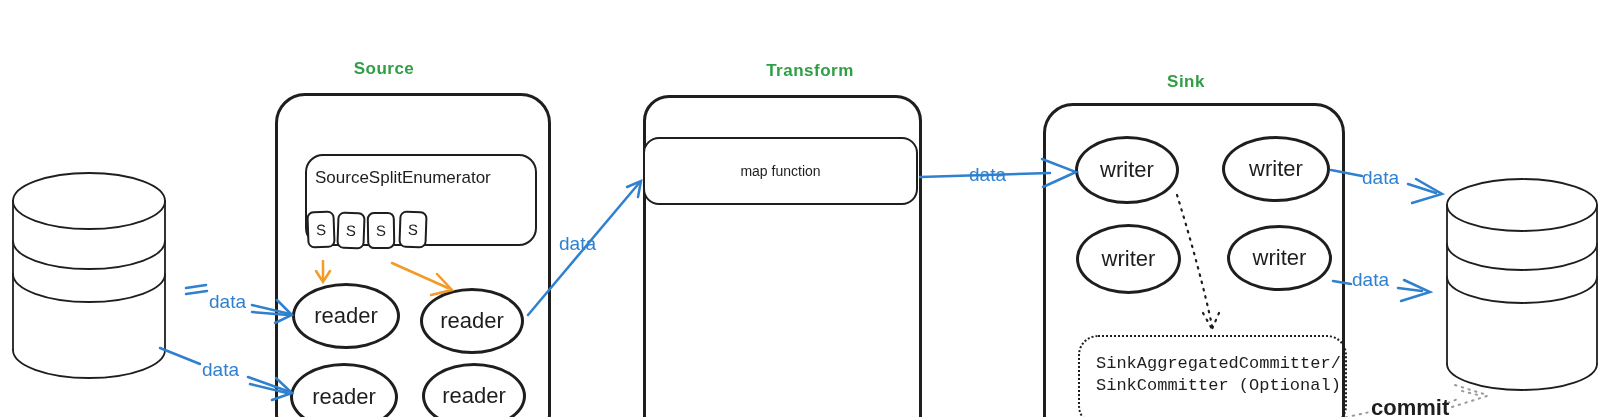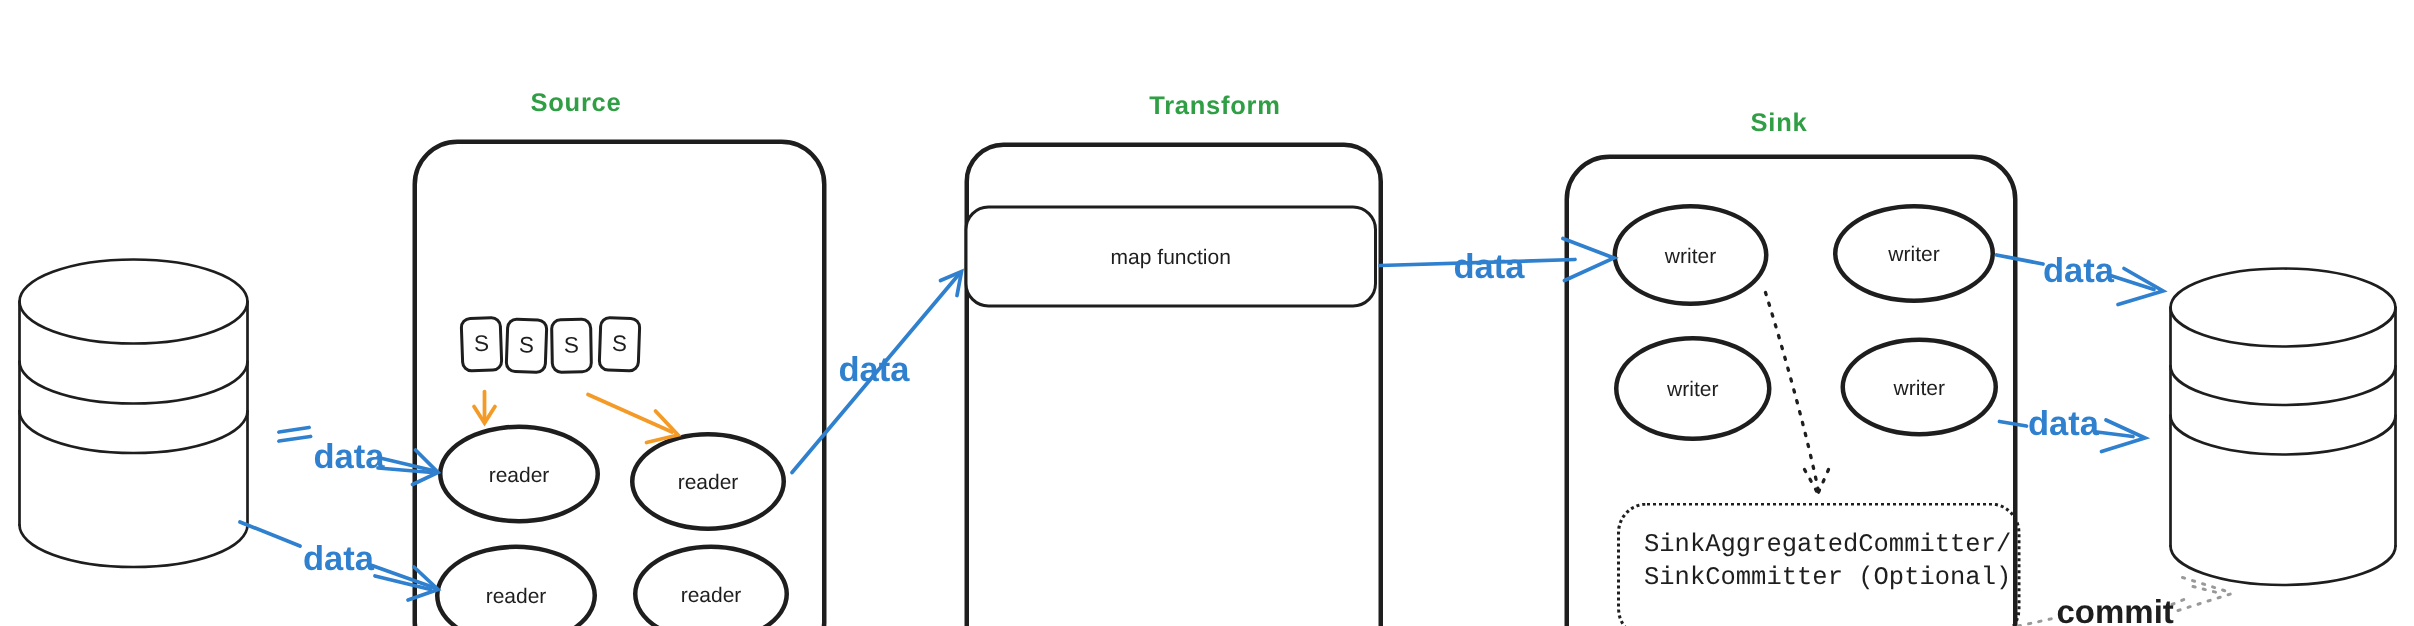--- a/index.html
+++ b/index.html
@@ -12,42 +12,45 @@
   .bigbox{border:3px solid #1e1e1e;border-radius:30px;background:transparent;}
   
   .title{font-size:17px;font-weight:700;color:#2f9e44;text-align:center;letter-spacing:.5px;z-index:6;}
   
   .enumbox{border:2.5px solid #1e1e1e;border-radius:18px;background:#fff;z-index:1;
            font-size:17px;padding:12px 0 0 8px;white-space:nowrap;}
   .chip{width:28px;height:37px;border:2px solid #1e1e1e;border-radius:7px;background:#fff;z-index:2;
         display:flex;align-items:center;justify-content:center;font-size:15px;font-weight:500;}
   
   .ellipse{border:3px solid #1e1e1e;border-radius:50%;background:#fff;z-index:1;
-           display:flex;align-items:center;justify-content:center;font-size:14px;}
+           display:flex;align-items:center;justify-content:center;font-size:22px;}
   
   .mapbox{border:2.5px solid #1e1e1e;border-radius:16px;background:#fff;z-index:2;
           display:flex;align-items:center;justify-content:center;font-size:14px;}
   
   .dotbox{border:2.5px dotted #1e1e1e;border-radius:20px;background:transparent;z-index:1;
           font-size:17px;line-height:22px;padding:16px 0 0 16px;white-space:nowrap;}
   
-  .datalbl{font-size:23px;font-weight:700;color:#2f80ce;z-index:6;white-space:nowrap;}
+  .datalbl{font-size:19px;font-weight:400;color:#2f80ce;z-index:6;white-space:nowrap;}
   .commitlbl{font-size:22px;font-weight:700;color:#1e1e1e;z-index:6;white-space:nowrap;}
   #wires{position:absolute;left:0;top:0;z-index:5;pointer-events:none;}
 </style>
 </head>
 <body>
 
 <div id="stage">
 
   <div class="abs title" style="left:324px;top:11px;width:120px;">Source</div>
   <div class="abs title" style="left:750px;top:13px;width:120px;">Transform</div>
   <div class="abs title" style="left:1126px;top:24px;width:120px;">Sink</div>
 
   <div class="abs bigbox" style="left:275px;top:45px;width:276px;height:352px;"></div>
+  <div class="abs enumbox" style="left:305px;top:106px;width:232px;height:92px;">
+    <span>SourceSplitEnumerator</span>
+  </div>
   <div class="abs chip" style="left:307px;top:163px;transform:rotate(-2deg);">S</div>
   <div class="abs chip" style="left:337px;top:164px;transform:rotate(2deg);">S</div>
   <div class="abs chip" style="left:367px;top:164px;transform:rotate(-1deg);">S</div>
   <div class="abs chip" style="left:399px;top:163px;transform:rotate(2deg);">S</div>
 
   <div class="abs ellipse" style="left:292px;top:235px;width:108px;height:66px;">reader</div>
   <div class="abs ellipse" style="left:420px;top:240px;width:104px;height:66px;">reader</div>
   <div class="abs ellipse" style="left:290px;top:315px;width:108px;height:68px;">reader</div>
   <div class="abs ellipse" style="left:422px;top:315px;width:104px;height:66px;">reader</div>
 

